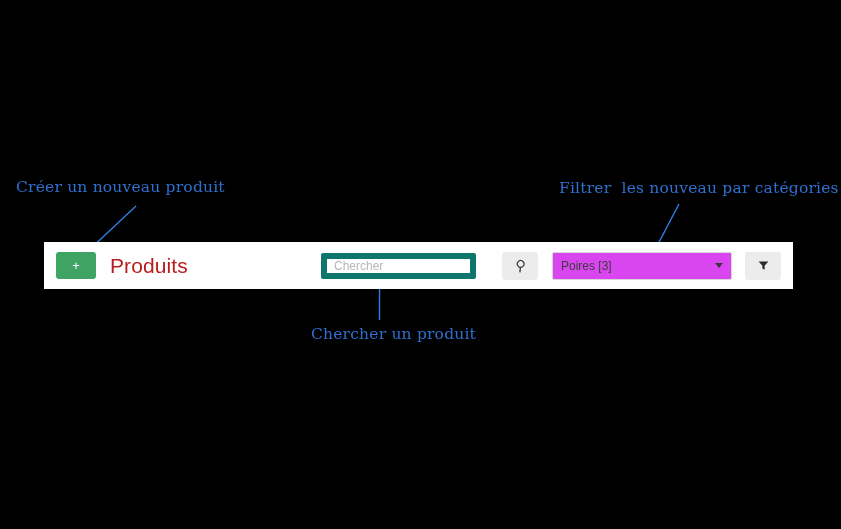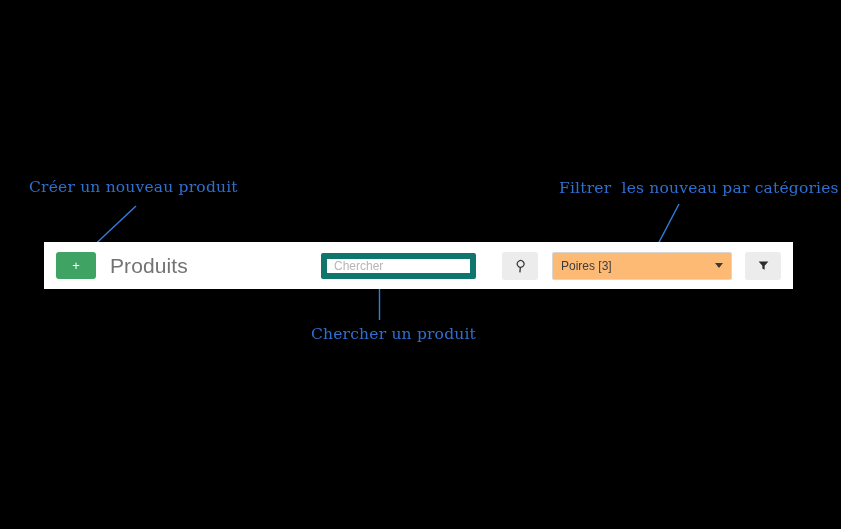--- a/index.html
+++ b/index.html
@@ -19,21 +19,21 @@
   
   .annot {
     position: absolute;
     color: #2f6fd0;
     font-family: "DejaVu Serif", serif;
     font-size: 15.5px;
     letter-spacing: 0.2px;
     white-space: pre;
     line-height: 1;
   }
-  #annot-create  { left: 29px;  top: 180px; }
+  #annot-create  { left: 16px;  top: 180px; }
   #annot-search  { left: 311px; top: 327px; text-align: center; }
   #annot-filter  { left: 559px; top: 181px; }
 
   .leader {
     position: absolute;
     overflow: visible;
     pointer-events: none;
   }
   .leader line {
     stroke: #2f7fe0;
@@ -66,21 +66,21 @@
     text-align: center;
     cursor: pointer;
     padding: 0;
     flex: 0 0 auto;
     font-family: "Liberation Sans", sans-serif;
   }
 
   .page-title {
     margin-left: 14px;
     font-size: 21px;
-    color: #737373;
+    color: #b91c1c;
     font-weight: 400;
     letter-spacing: 0.1px;
     flex: 0 0 auto;
   }
 
   .spacer { flex: 1 1 auto; }
 
   .search-input {
     width: 155px;
     height: 26px;
@@ -111,21 +111,21 @@
     flex: 0 0 auto;
   }
 
   .category-select {
     position: relative;
     width: 180px;
     height: 28px;
     box-sizing: border-box;
     border: 1px solid #d6d6d6;
     border-radius: 2px;
-    background: #fdba74;
+    background: #d946ef;
     display: flex;
     align-items: center;
     padding: 0 8px;
     cursor: pointer;
     flex: 0 0 auto;
   }
   .category-select .sel-value {
     font-size: 12px;
     color: #3c3c3c;
     flex: 1 1 auto;

